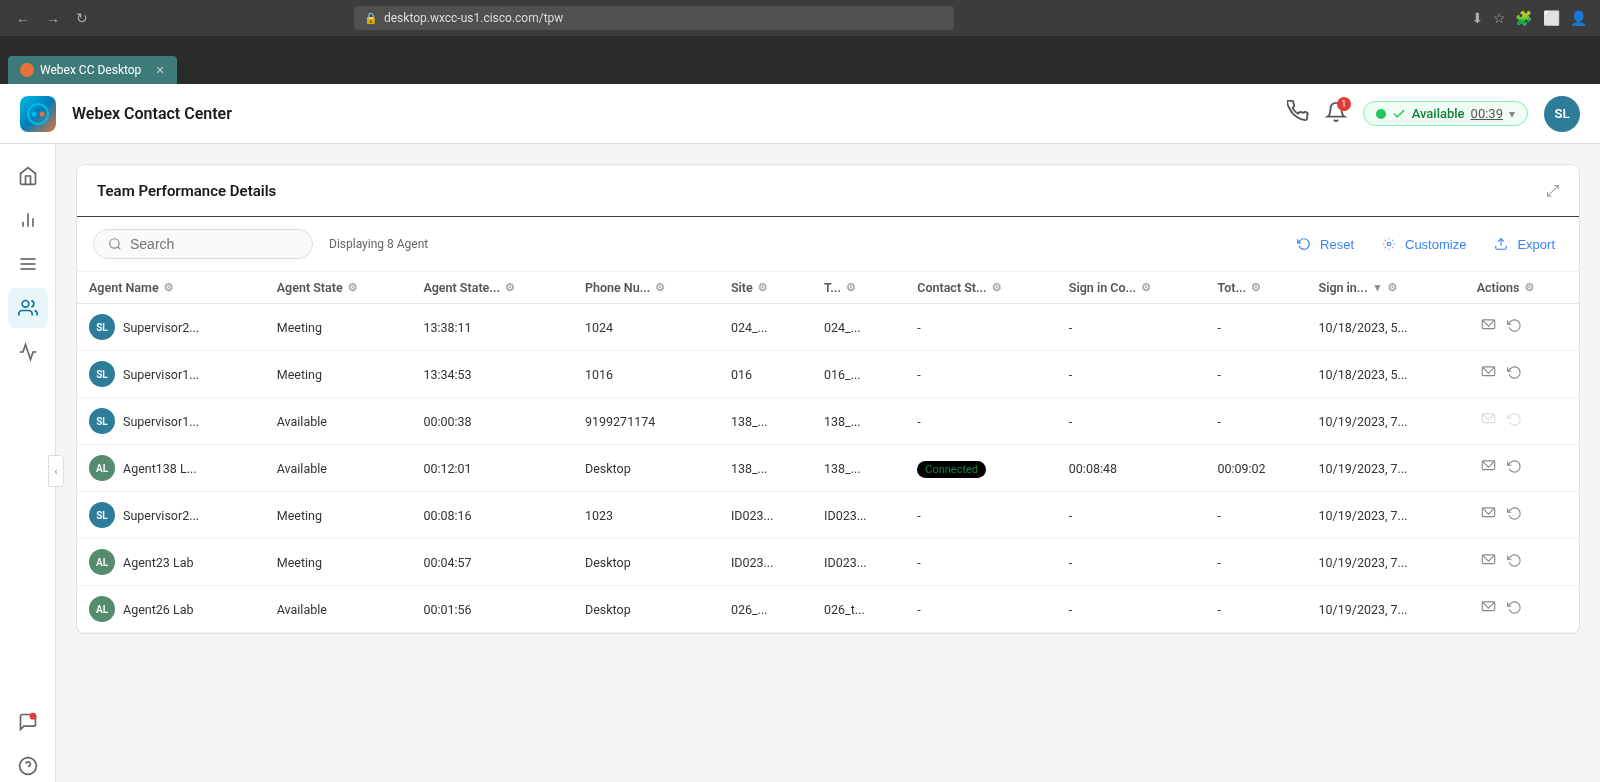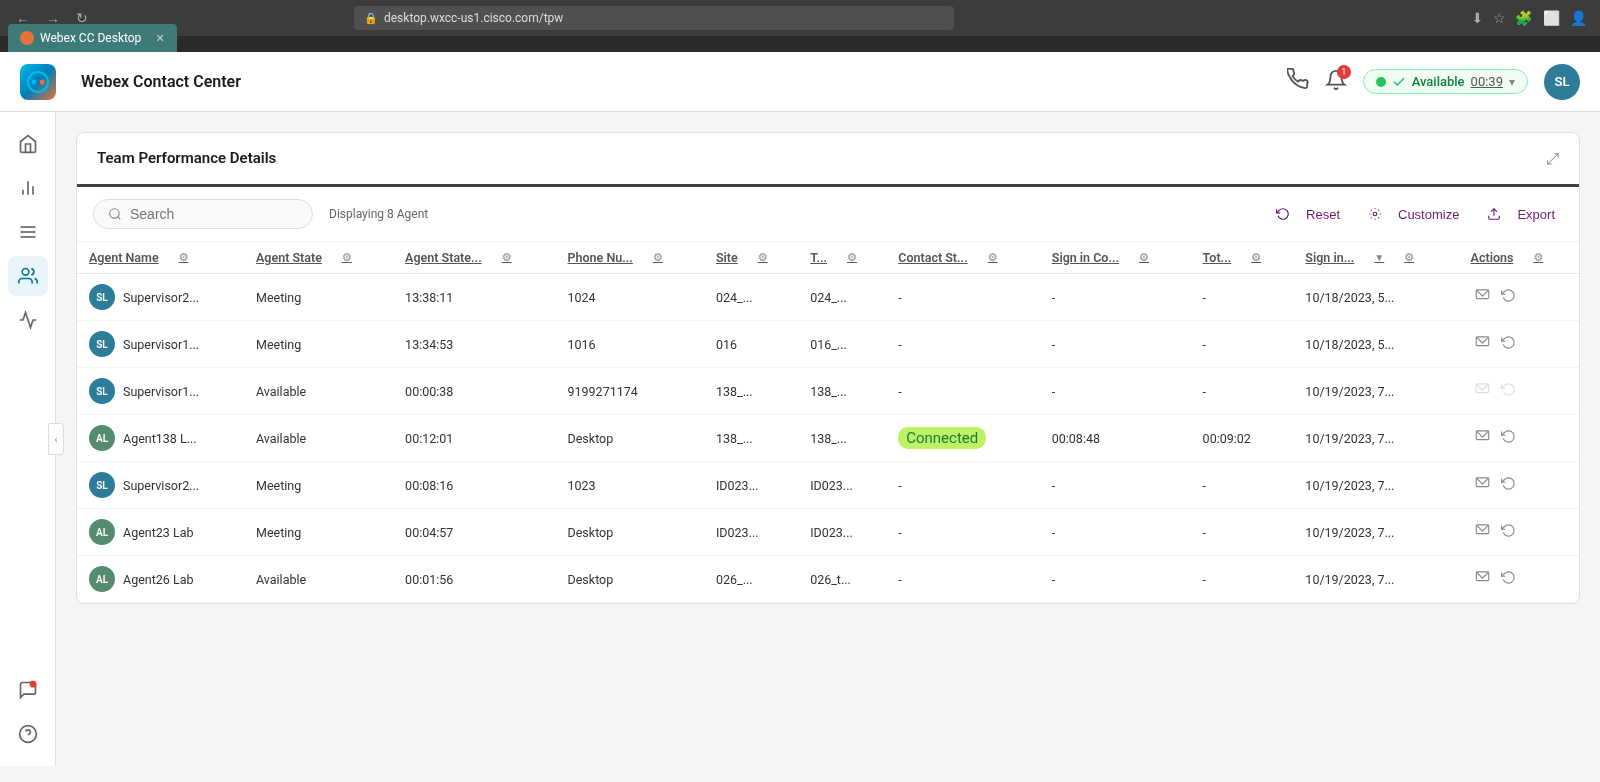--- a/index.html
+++ b/index.html
@@ -39,21 +39,21 @@
     .browser-icons {
       margin-left: auto;
       display: flex;
       gap: 10px;
       color: #aaa;
       font-size: 14px;
     }
 
     
     .tab-bar {
-      height: 16px;
+      height: 48px;
       background: #2b2b2b;
       display: flex;
       align-items: flex-end;
       padding: 0 8px;
     }
     .tab {
       background: #3d7a78;
       color: #fff;
       height: 28px;
       display: flex;
@@ -90,21 +90,20 @@
       align-items: center;
       justify-content: center;
       color: #fff;
       font-weight: bold;
       font-size: 16px;
     }
     .app-title {
       font-size: 16px;
       font-weight: 600;
       color: #1a1a1a;
-      margin-left: 9px;
     }
     .header-right {
       margin-left: auto;
       display: flex;
       align-items: center;
       gap: 16px;
     }
     .phone-icon {
       font-size: 20px;
       color: #555;
@@ -220,24 +219,24 @@
 
     .panel {
       background: #fff;
       border-radius: 8px;
       border: 1px solid #e0e0e0;
       overflow: hidden;
     }
 
     .panel-header {
       display: flex;
-      align-items: flex-start;
+      align-items: center;
       justify-content: space-between;
       padding: 16px 20px;
-      border-bottom: 3px solid #404040;
+      border-bottom: 1px solid #404040;
     }
     .panel-title {
       font-size: 15px;
       font-weight: 600;
       color: #1a1a1a;
     }
     .expand-icon { font-size: 16px; color: #888; cursor: pointer; }
 
     
     .toolbar {
@@ -263,26 +262,26 @@
       outline: none;
       font-size: 14px;
       color: #555;
       width: 160px;
     }
     .display-info { font-size: 12px; color: #666; }
     .toolbar-right { margin-left: auto; display: flex; align-items: center; gap: 12px; }
     .toolbar-btn {
       display: flex;
       align-items: center;
-      gap: 16px;
+      gap: 9px;
       background: none;
       border: none;
       cursor: pointer;
       font-size: 13px;
-      color: #701a75;
+      color: #3b82f6;
       padding: 4px 8px;
       border-radius: 4px;
     }
 
     
     .data-table {
       width: 100%;
       border-collapse: collapse;
       font-size: 12.5px;
     }
@@ -291,22 +290,21 @@
       text-align: left;
       color: #555;
       font-weight: 600;
       border-bottom: 1px solid #e8e8e8;
       background: #fff;
       white-space: nowrap;
     }
     .data-table th .col-header {
       display: flex;
       align-items: center;
-      gap: 20px;
-      text-decoration: underline;
+      gap: 5px;
     }
     .col-gear { font-size: 11px; color: #aaa; cursor: pointer; }
     .data-table td {
       padding: 10px 12px;
       border-bottom: 1px solid #f3f3f3;
       color: #333;
       white-space: nowrap;
     }
     .agent-cell {
       display: flex;
@@ -321,25 +319,25 @@
       align-items: center;
       justify-content: center;
       font-size: 10px;
       font-weight: 600;
       color: #fff;
       flex-shrink: 0;
     }
     .av-sl { background: #2d7d9a; }
     .av-al { background: #558b6e; }
     .badge-connected {
-      background: #bef264;
+      background: #000000;
       color: #15803d;
       padding: 2px 8px;
       border-radius: 10px;
-      font-size: 15px;
+      font-size: 11px;
     }
     .action-btn {
       background: none;
       border: none;
       cursor: pointer;
       color: #aaa;
       font-size: 14px;
       padding: 2px 4px;
     }
     .sort-arrow { font-size: 10px; color: #888; }

